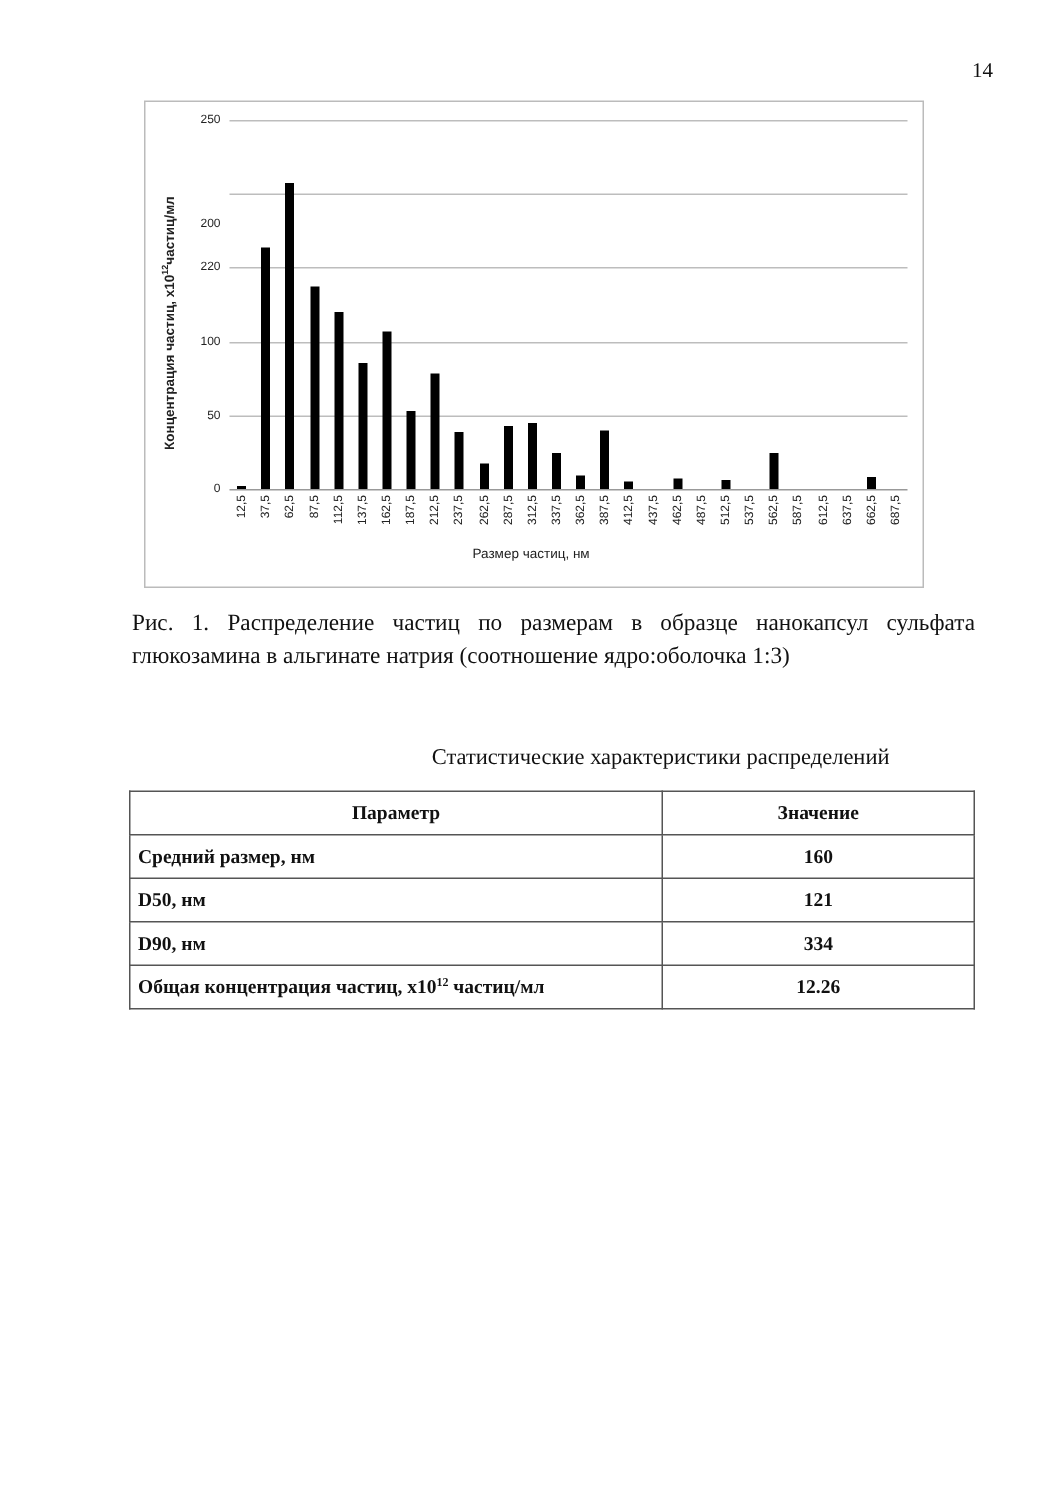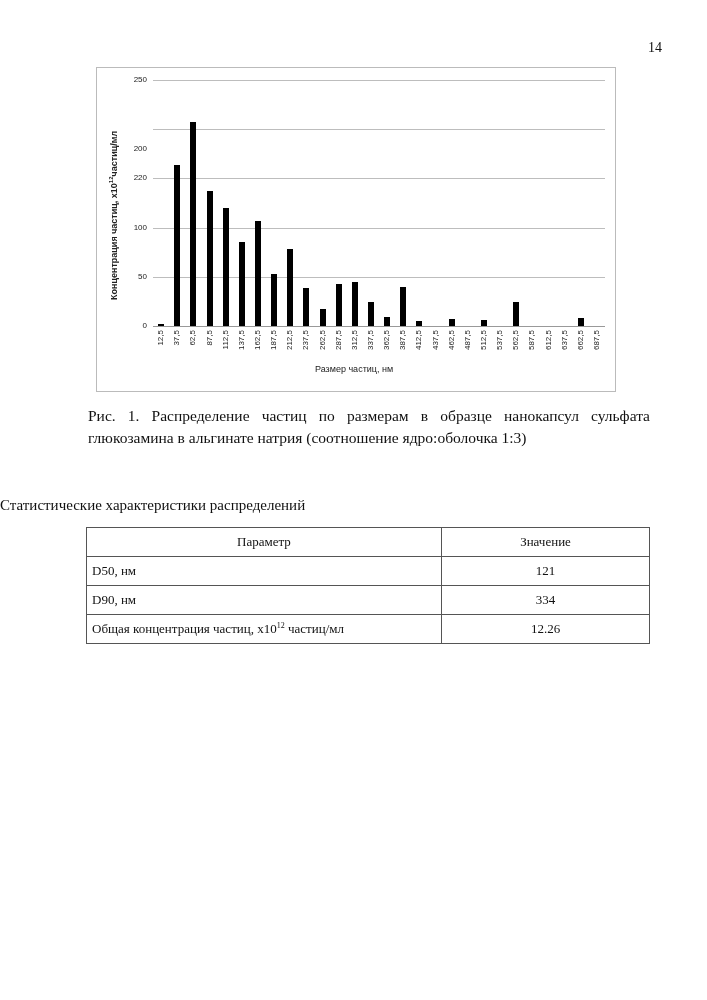--- a/index.html
+++ b/index.html
@@ -18,23 +18,23 @@
            width:30px; text-align:right; }
   .xlabel { position:absolute; left:315px; top:364px; font-family:"Liberation Sans", sans-serif;
             font-size:9px; color:#222; }
   .ylabel { position:absolute; left:108px; top:300px; font-family:"Liberation Sans", sans-serif;
             font-size:9px; color:#222; transform-origin:left top; transform:rotate(-90deg);
             white-space:nowrap; font-weight:bold; }
   .ylabel sup { font-size:6px; }
   .caption { position:absolute; left:88px; top:405px; width:562px; font-size:15.5px; line-height:22px;
              text-align:justify; }
   .caption .l1 { display:block; text-align-last:justify; }
-  .table-title { position:absolute; left:0; width:593px; top:497px; text-align:left; font-size:15px; }
+  .table-title { position:absolute; left:0; width:593px; top:497px; text-align:right; font-size:15px; }
   table.stats { position:absolute; left:86px; top:527px; width:564px; border-collapse:collapse; font-size:13px; }
-  table.stats td, table.stats th { border:1px solid #555; padding:2px 5px; height:24px; font-weight:normal;margin-top:12px; }
+  table.stats td, table.stats th { border:1px solid #555; padding:2px 5px; height:24px; font-weight:bold;margin-top:12px; }
   table.stats th { text-align:center; }
   table.stats td.val { text-align:center; width:197px; }
   table.stats sup { font-size:8px; }
 </style>
 </head>
 <body>
 
 <div class="page-num">14</div>
 
 <div class="chart-box"></div>
@@ -116,20 +116,24 @@
 
 <div class="table-title">Статистические характеристики распределений</div>
 
 <table class="stats">
   <tbody>
       <tr>
     <th>Параметр</th>
     <th style="width:197px">Значение</th>
   </tr>
   <tr>
+    <td>Средний размер, нм</td>
+    <td class="val">160</td>
+  </tr>
+  <tr>
     <td>D50, нм</td>
     <td class="val">121</td>
   </tr>
   <tr>
     <td>D90, нм</td>
     <td class="val">334</td>
   </tr>
   <tr>
     <td><span>Общая концентрация частиц, x10</span><sup>12</sup><span> частиц/мл</span></td>
     <td class="val">12.26</td>

